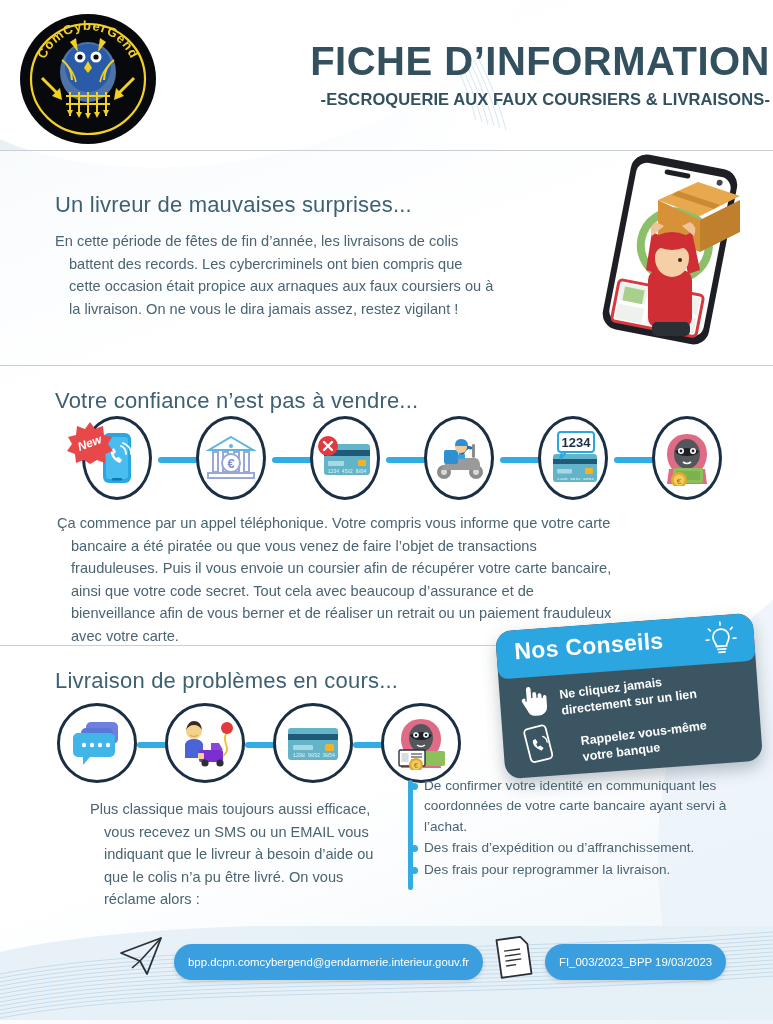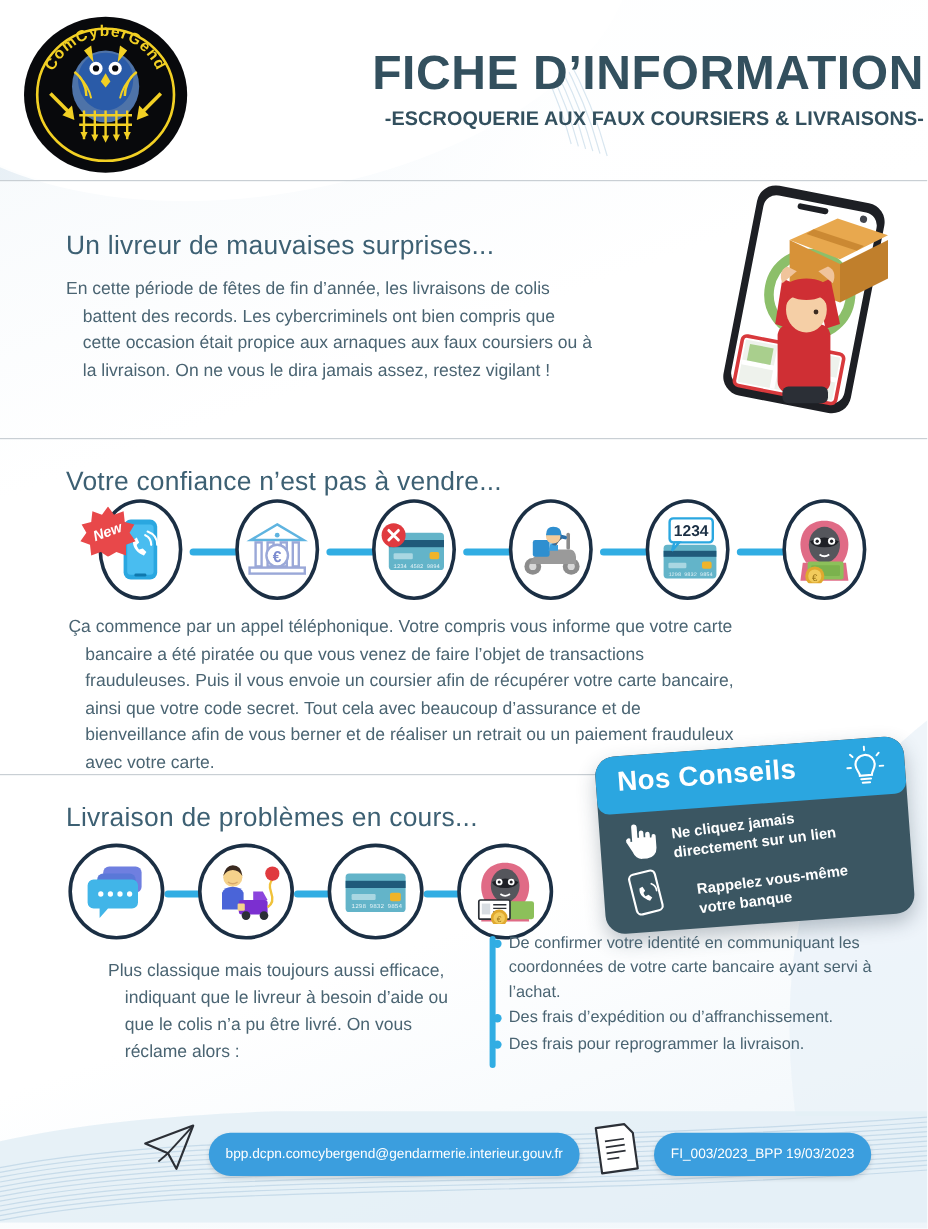--- a/index.html
+++ b/index.html
@@ -490,20 +490,21 @@
           </g>
         <circle cx="23" cy="49" r="7" fill="#e0a92e"></circle>
         <circle cx="23" cy="49" r="4.8" fill="#f2cb5c"></circle>
         <text x="23" y="52" font-size="7" fill="#9a7418" text-anchor="middle" font-family="Liberation Sans, sans-serif">€</text>
       </svg>
     </div>
   </div>
 
   <div class="para" style="left:55px;top:798px;width:345px;margin-left:35px;">
     <span>Plus classique mais toujours aussi efficace,</span>
+    <span class="ind">vous recevez un SMS ou un EMAIL vous</span>
     <span class="ind">indiquant que le livreur à besoin d’aide ou</span>
     <span class="ind">que le colis n’a pu être livré. On vous</span>
     <span class="ind">réclame alors :</span>
   </div>
 
   <div class="bulletbar" style="left:408px;top:780px;height:110px;"></div>
 
   <div class="bullets" style="left:424px;top:776px;width:310px;">
     <ul>
       <li>

